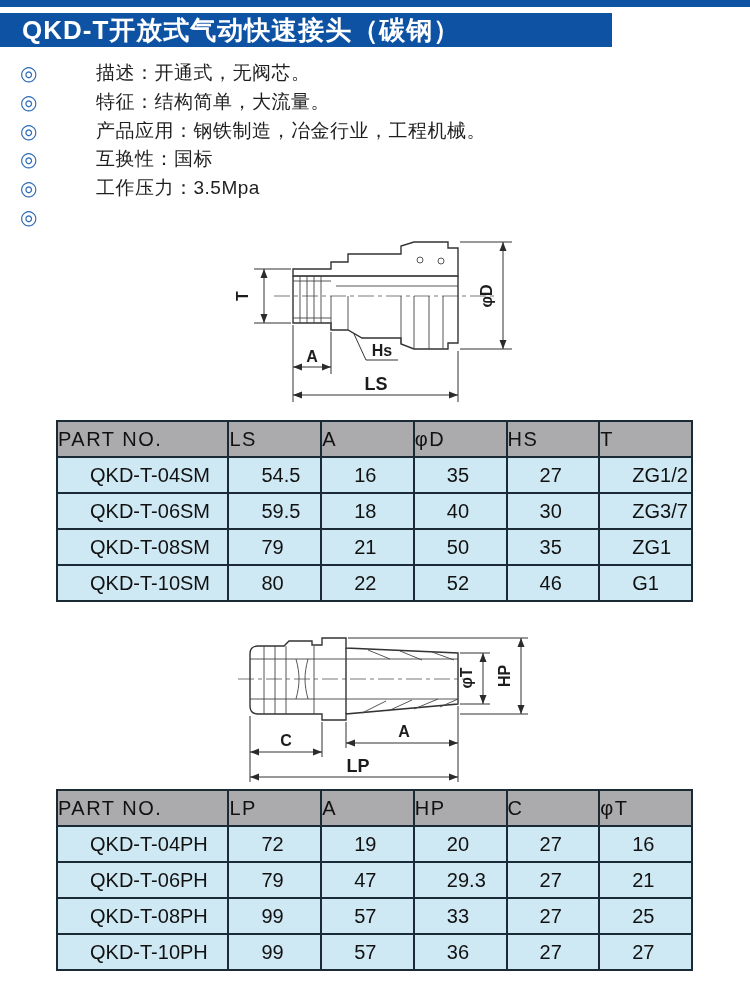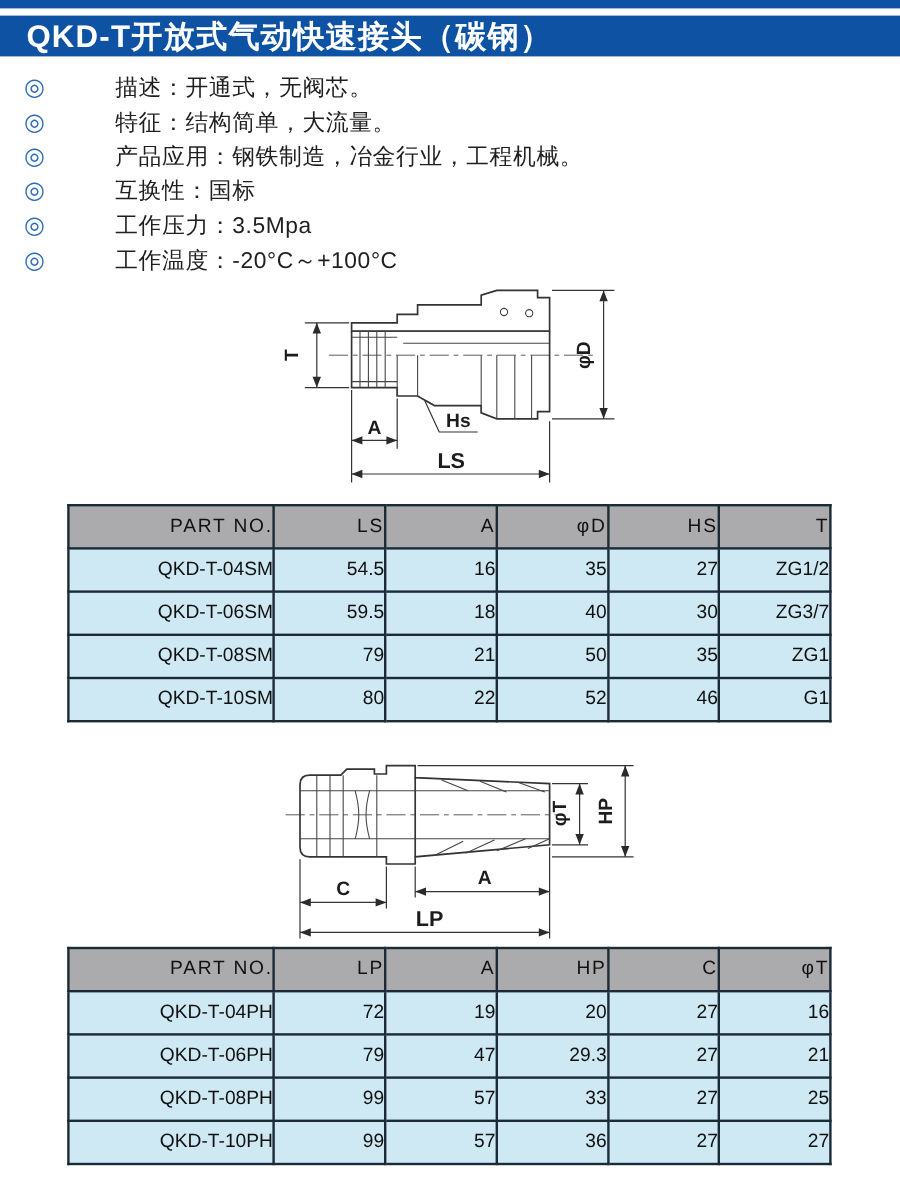--- a/index.html
+++ b/index.html
@@ -2,43 +2,43 @@
 <html><head>
 <meta charset="utf-8">
 <style>
   html,body{margin:0;padding:0;}
   body{
     width:750px;height:995px;position:relative;background:#ffffff;
     font-family:"Liberation Sans",sans-serif;overflow:hidden;
   }
   .top-strip{position:absolute;top:0;left:0;width:750px;height:7px;background:#0e52a4;}
   .title-bar{
-    position:absolute;top:13px;left:0;width:750px;height:34px;background:#0e52a4;
+    position:absolute;top:13px;left:0;width:612px;height:34px;background:#0e52a4;
     color:#fff;font-size:26px;font-weight:700;line-height:34px;padding-left:22px;
     box-sizing:border-box;letter-spacing:1px;white-space:nowrap;
   }
   .features{position:absolute;top:59px;left:20px;margin:0;padding:0;list-style:none;}
   .feature{display:flex;align-items:center;height:28.7px;}
   .bullet-icon{color:#2f6db6;font-size:20px;width:26px;margin-right:6px;line-height:1;}
   .feature-text{font-size:19px;color:#1f1f1f;letter-spacing:0.5px;margin-left:44px;}
 
   .diagram{position:absolute;}
   .d1{left:196px;top:234px;}
   .d2{left:228px;top:616px;}
   svg .part{stroke:#333;stroke-width:1.4;fill:none;stroke-linejoin:miter;}
   svg .thin{stroke:#444;stroke-width:0.9;fill:none;}
   svg .dim{stroke:#333;stroke-width:1;fill:none;}
   svg .cl{stroke:#555;stroke-width:0.8;stroke-dasharray:16 4 4 4;}
   svg text{font-family:"Liberation Sans",sans-serif;font-weight:700;font-size:16px;fill:#1c1c1c;}
   svg text.lg{font-size:18px;}
 
   .spec-table{position:absolute;left:56px;width:637px;border-collapse:collapse;table-layout:fixed;}
   .spec-table th,.spec-table td{
-    border:2px solid #1b2b36;height:34px;text-align:right;
-    font-size:16px;padding:0;white-space:nowrap;
+    border:2px solid #1b2b36;height:34px;text-align:left;
+    font-size:20px;padding:0;white-space:nowrap;
   }
   .spec-table th{background:#ababad;color:#111;font-weight:400;letter-spacing:1.5px;}
   .spec-table td{background:#cfe9f4;color:#111;padding-left:32px;}
   .t1{top:420px;}
   .t2{top:789px;}
   col.c0{width:27%;}
   col.cn{width:14.6%;}
 </style>
 </head>
 <body>
@@ -64,21 +64,20 @@
     <li class="feature">
       <span class="bullet-icon">◎</span>
       <span class="feature-text">互换性：国标</span>
     </li>
     <li class="feature">
       <span class="bullet-icon">◎</span>
       <span class="feature-text">工作压力：3.5Mpa</span>
     </li>
     <li class="feature">
       <span class="bullet-icon">◎</span>
-      <span class="feature-text">工作温度：-20°C～+100°C</span>
     </li>
   </ul>
 
   <svg class="diagram d1" width="330" height="182" viewBox="0 0 330 182">
     <defs>
       <pattern id="hatch1" width="5" height="5" patternTransform="rotate(45)" patternUnits="userSpaceOnUse">
         <line x1="0" y1="0" x2="0" y2="5" stroke="#555" stroke-width="1"></line>
       </pattern>
       <marker id="arr1" viewBox="0 0 10 8" refX="9.5" refY="4" markerWidth="10" markerHeight="8" orient="auto-start-reverse">
         <path d="M0.5,0.5 L9.5,4 L0.5,7.5 Z" fill="#2b2b2b"></path>

